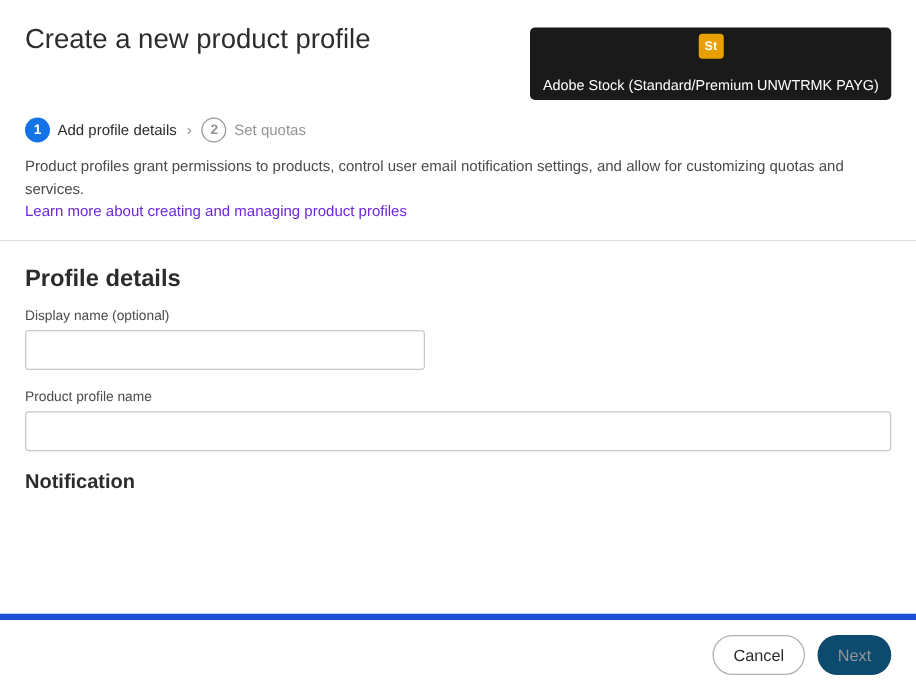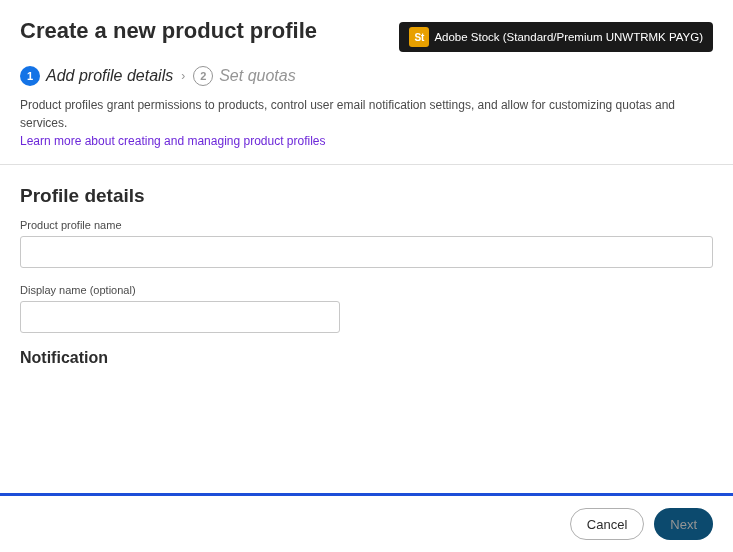--- a/index.html
+++ b/index.html
@@ -26,37 +26,38 @@
     .dialog-header {
       display: flex;
       align-items: flex-start;
       justify-content: space-between;
       padding: 18px 20px 14px 20px;
       border-bottom: none;
     }
 
     .dialog-title {
       font-size: 22px;
-      font-weight: 700;
+      font-weight: 400;
       color: #2c2c2c;
       line-height: 1.2;
       text-align: right;
     }
 
     .product-badge {
       display: flex;
       align-items: center;
-      gap: 5px;
+      gap: 16px;
       background: #1a1a1a;
       color: #ffffff;
       border-radius: 4px;
       padding: 5px 10px;
       font-size: 11.5px;
       white-space: nowrap;
       margin-top: 4px;
+      flex-direction: column;
     }
 
     .product-badge-icon {
       background: #e8a000;
       color: #ffffff;
       font-size: 10px;
       font-weight: 700;
       width: 20px;
       height: 20px;
       border-radius: 3px;
@@ -94,23 +95,22 @@
       color: #ffffff;
     }
 
     .step-circle.inactive {
       background: transparent;
       border: 1.5px solid #959595;
       color: #959595;
     }
 
     .step-label {
-      font-size: 16px;
-      color: #2c2c2c;
-      font-style: italic;
+      font-size: 12px;
+      color: #2c2c2c;
     }
 
     .step-label.inactive {
       color: #959595;
     }
 
     .step-separator {
       color: #959595;
       font-size: 12px;
       margin: 0 2px;
@@ -214,21 +214,21 @@
       font-weight: 700;
       color: #2c2c2c;
       margin-bottom: 10px;
     }
 
     .dialog-footer {
       display: flex;
       justify-content: flex-end;
       align-items: center;
       padding: 12px 20px;
-      border-top: 3px solid #1d4ed8;
+      border-top: 5px solid #1d4ed8;
       gap: 10px;
       background: #ffffff;
     }
 
     .btn {
       height: 32px;
       padding: 0 16px;
       border-radius: 16px;
       font-size: 13px;
       font-weight: 400;
@@ -286,27 +286,27 @@
     <a class="info-link" href="#">Learn more about creating and managing product profiles</a>
   </div>
 
   <div class="divider"></div>
 
   <div class="scrollable-content">
 
     <div class="section-title">Profile details</div>
 
     <div class="field-group">
+      <label class="field-label">Display name (optional)</label>
+      <input type="text" class="text-input display-name-input" value="" style="">
+    </div>
+
+    <div class="field-group">
       <label class="field-label">Product profile name</label>
       <input type="text" class="text-input" value="" style="">
-    </div>
-
-    <div class="field-group">
-      <label class="field-label">Display name (optional)</label>
-      <input type="text" class="text-input display-name-input" value="" style="">
     </div>
 
 
     <div class="notification-section">
       <div class="notification-header">Notification</div>
 
     </div>
 
   </div>
 

